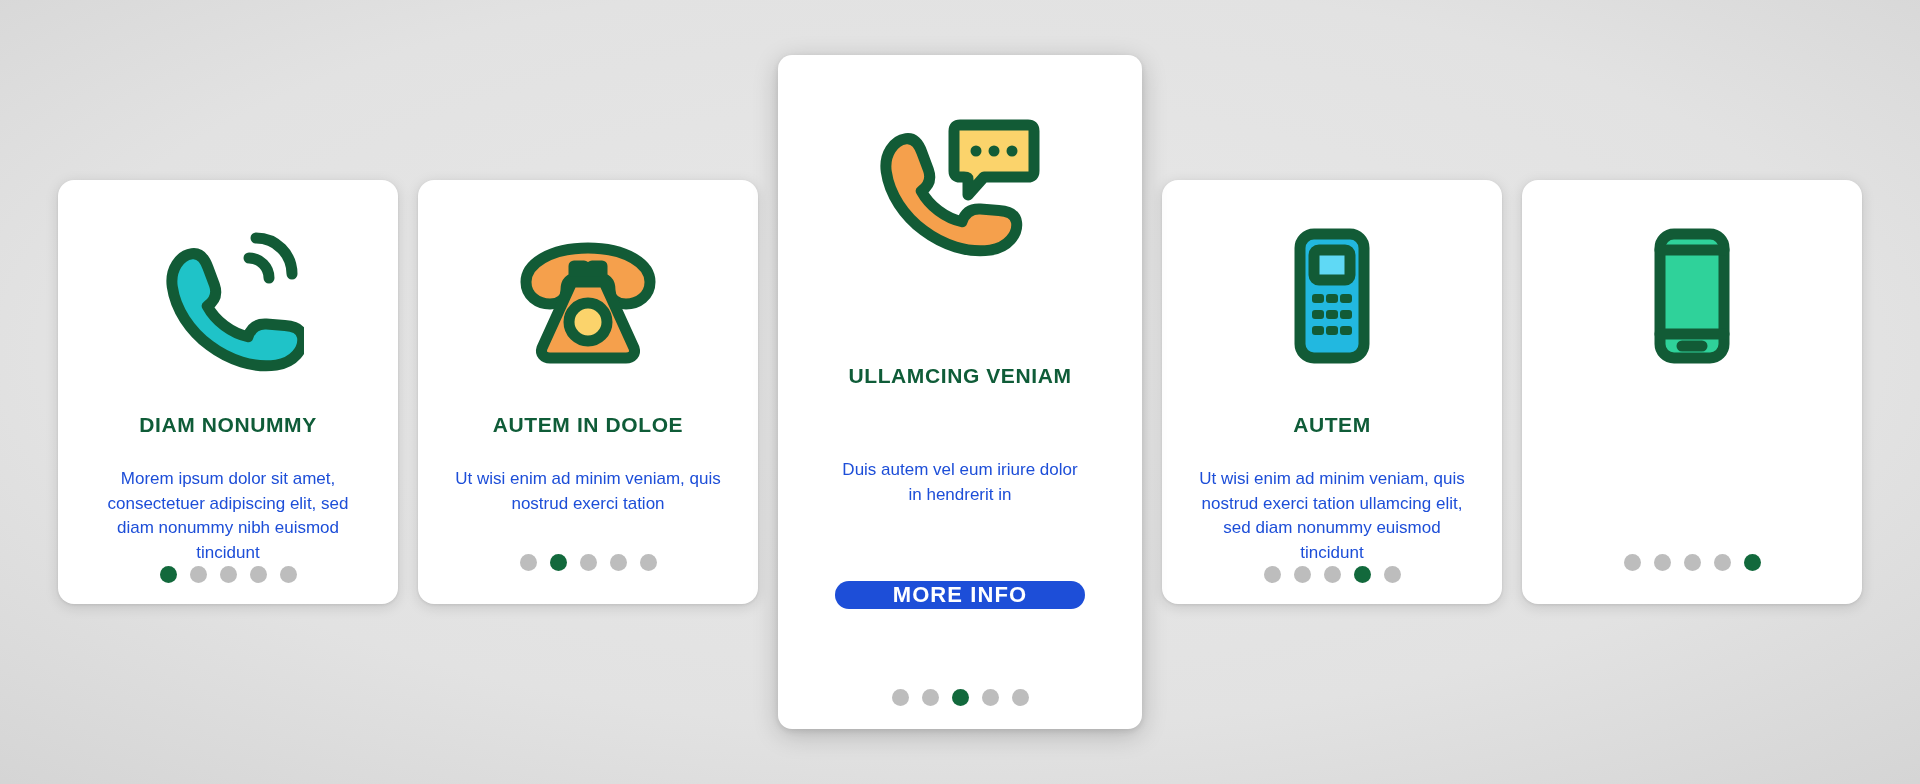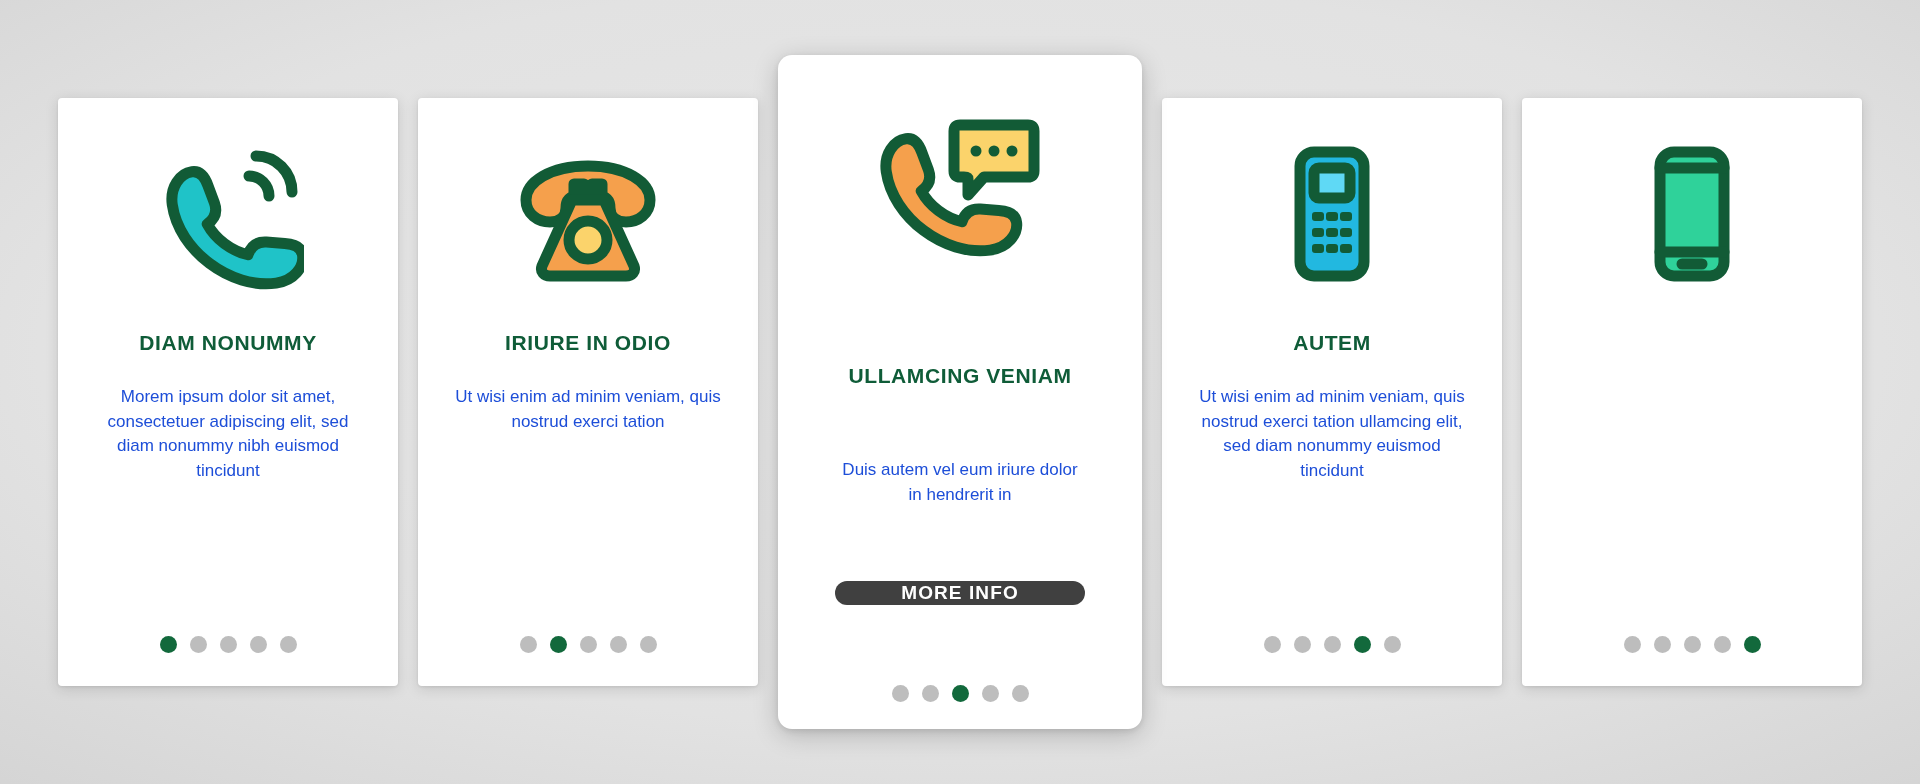--- a/index.html
+++ b/index.html
@@ -21,23 +21,23 @@
     display: flex;
     align-items: center;
     justify-content: center;
     gap: 20px;
   }
 
   .card {
     position: relative;
     box-sizing: border-box;
     width: 340px;
-    height: 588px;
+    height: 424px;
     background: #ffffff;
-    border-radius: 4px;
+    border-radius: 16px;
     box-shadow: 0 3px 14px rgba(0,0,0,0.13), 0 1px 3px rgba(0,0,0,0.08);
     display: flex;
     flex-direction: column;
     align-items: center;
     padding: 0 22px;
   }
 
   .card.featured {
     width: 364px;
     height: 674px;
@@ -85,26 +85,26 @@
   .card.featured .card-body {
     max-width: 250px;
   }
 
   .spacer {
     flex: 1 1 auto;
   }
 
   .more-info-button {
     margin-top: 34px;
-    background: #404040;
+    background: #1d4ed8;
     color: #ffffff;
     border: none;
     border-radius: 28px;
     font-family: "Liberation Sans", sans-serif;
-    font-size: 19px;
+    font-size: 22px;
     font-weight: bold;
     letter-spacing: 1.1px;
     width: 250px;
     height: 55px;
     cursor: pointer;
   }
 
   .dots {
     display: flex;
     gap: 13px;
@@ -158,21 +158,21 @@
     <div class="icon-wrap">
       <svg width="152" height="152" viewBox="0 0 152 152">
         <g stroke="#125b36" stroke-width="11" stroke-linejoin="round" stroke-linecap="round">
           <path d="M76 28 C38 28 14 44 14 62 C14 76 26 84 38 84 C48 84 54 78 54 70 C54 62 58 58 66 58 L86 58 C94 58 98 62 98 70 C98 78 104 84 114 84 C126 84 138 76 138 62 C138 44 114 28 76 28 Z" fill="#f5a04c"></path>
           <path d="M62 58 L62 46 L72 46 L72 56 L80 56 L80 46 L90 46 L90 58" fill="none"></path>
           <path d="M60 62 L92 62 L122 128 C124 134 120 138 114 138 L38 138 C32 138 28 134 30 128 Z" fill="#f5a04c"></path>
           <circle cx="76" cy="102" r="19" fill="#fbd36b"></circle>
         </g>
       </svg>
     </div>
-    <h2 class="card-title">IRIURE IN ODIO</h2>
+    <h2 class="card-title">AUTEM IN DOLOE</h2>
     <p class="card-body">Ut wisi enim ad minim veniam, quis nostrud exerci tation</p>
     <div class="spacer"></div>
     <div class="dots">
       <span class="dot"></span>
       <span class="dot active"></span>
       <span class="dot"></span>
       <span class="dot"></span>
       <span class="dot"></span>
     </div>
   </div>

